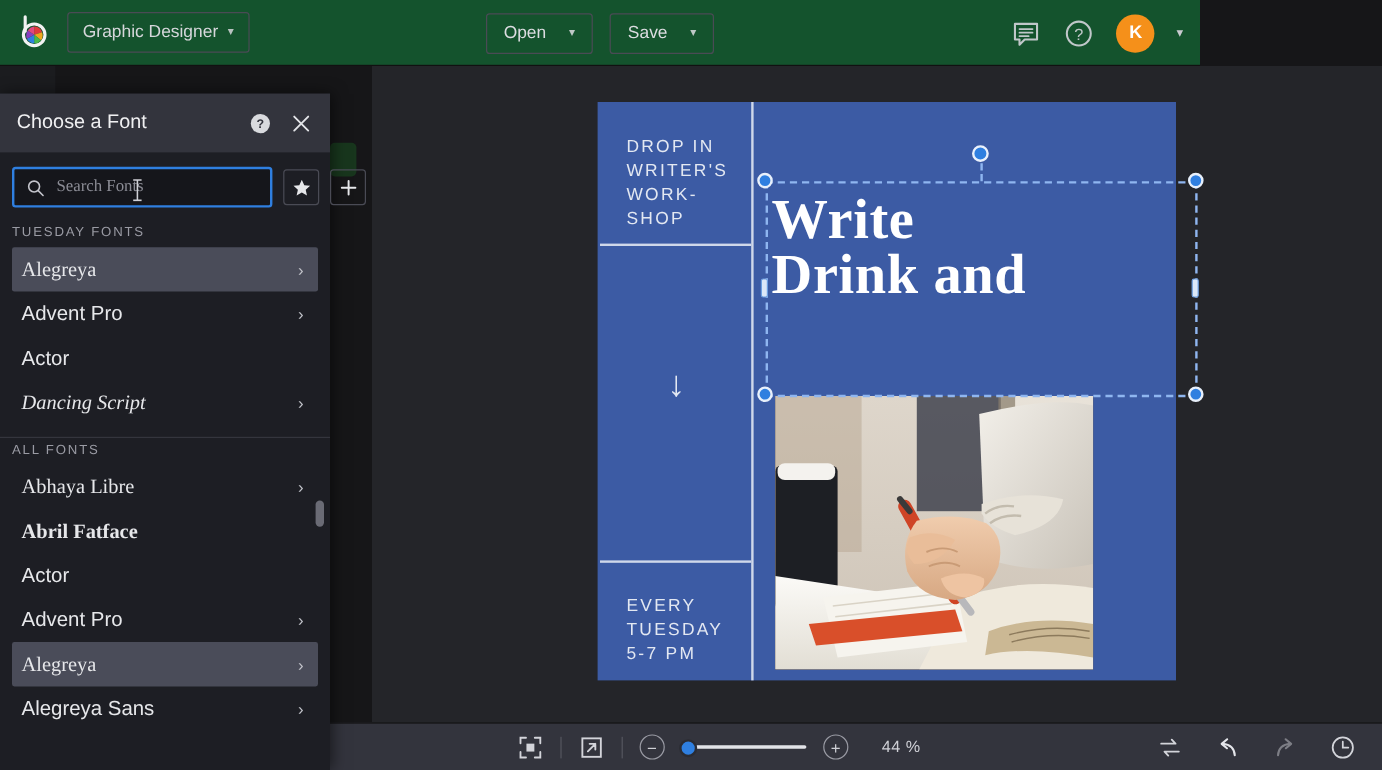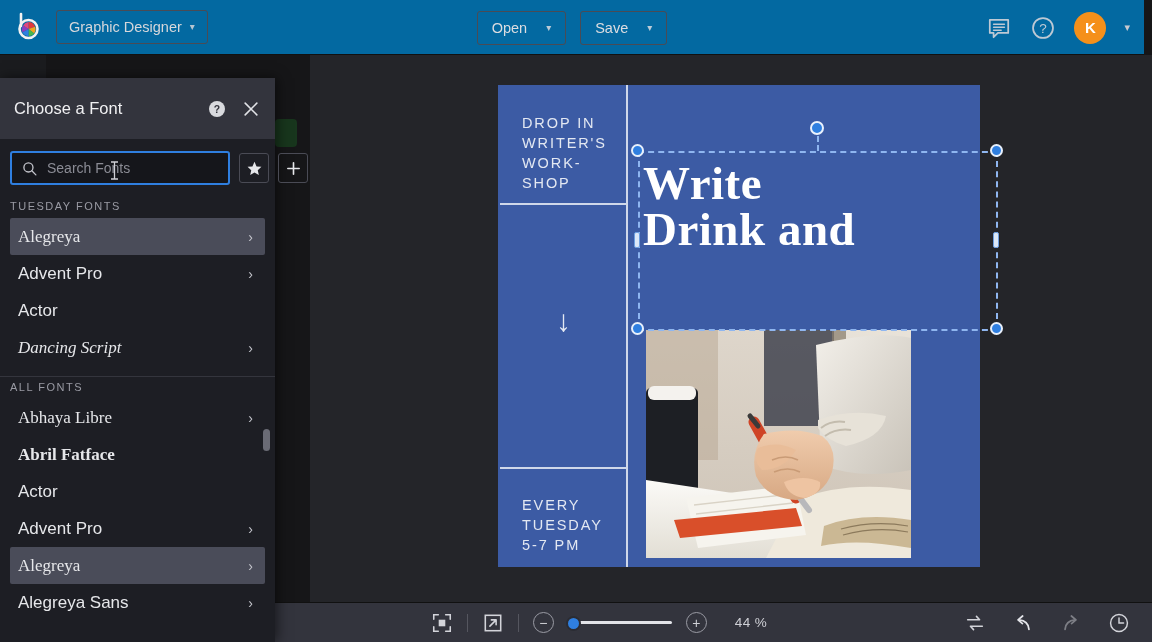--- a/index.html
+++ b/index.html
@@ -7,22 +7,22 @@
   body {
     background:#161618;
     font-family:"Liberation Sans", sans-serif;
     color:#e8e8ea;
     position:relative;
     -webkit-font-smoothing:antialiased;
   }
 
   
   #topbar {
-    position:absolute; left:0; top:0; width:1144px; height:55px;
-    background:#0369a1;
+    position:absolute; left:0; top:0; width:1000px; height:55px;
+    background:#14532d;
     display:flex; align-items:center;
     border-bottom:1px solid #111;
   }
   #logo-wrap { width:46px; display:flex; justify-content:center; align-items:center; margin-left:4px; }
   .logo-svg { display:block; }
 
   .doc-type-btn {
     display:flex; align-items:center; gap:8px;
     height:34px; padding:0 12px;
     border:1px solid #4a4b55; border-radius:3px;
@@ -178,40 +178,40 @@
 
   
   #font-panel {
     position:absolute; left:0; top:78px; width:275px; height:564px;
     background:#1d1e24;
     box-shadow:2px 0 12px rgba(0,0,0,.55);
     display:flex; flex-direction:column;
     z-index:30;
   }
   #fp-header {
-    height:61px; background:#33343d;
+    height:49px; background:#33343d;
     display:flex; align-items:center; padding:0 14px;
     flex:0 0 auto;
   }
   #fp-title { font-size:16.5px; color:#f0f0f2; flex:1; }
   .fp-hicon { width:20px; height:20px; cursor:pointer; margin-left:14px; display:block; }
 
   #fp-search-row {
     display:flex; align-items:center; gap:9px;
     padding:12px 13px 11px 10px; flex:0 0 auto;
   }
   #search-wrap {
     position:relative; flex:1; height:34px;
     background:#15161b; border:2px solid #2f7fe0; border-radius:3px;
     display:flex; align-items:center; padding-left:9px;
   }
   #search-input {
     flex:1; background:transparent; border:0; outline:0;
     color:#5eead4; font-size:14px; padding-left:9px;
-    font-family:Liberation Sans, sans-serif;
+    font-family:Liberation Serif, serif;
   }
   #search-input::placeholder { color:#8b8c95; }
   #ibeam {
     position:absolute; left:98px; top:8px; width:9px; height:19px;
     pointer-events:none;
   }
   .sq-btn {
     width:30px; height:30px; border-radius:3px;
     border:1px solid #4a4b55; background:transparent;
     display:flex; align-items:center; justify-content:center;

